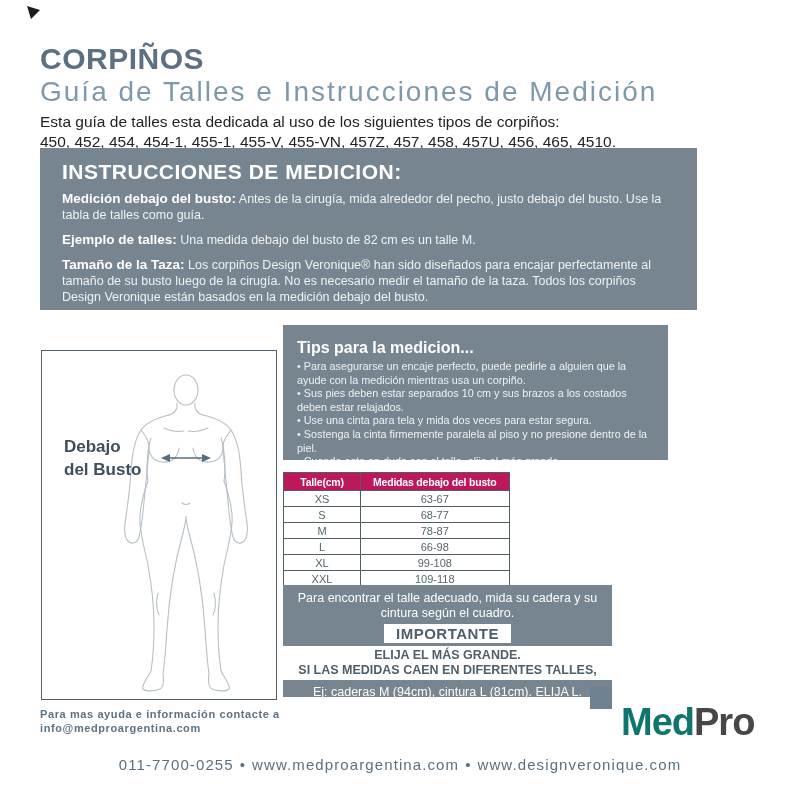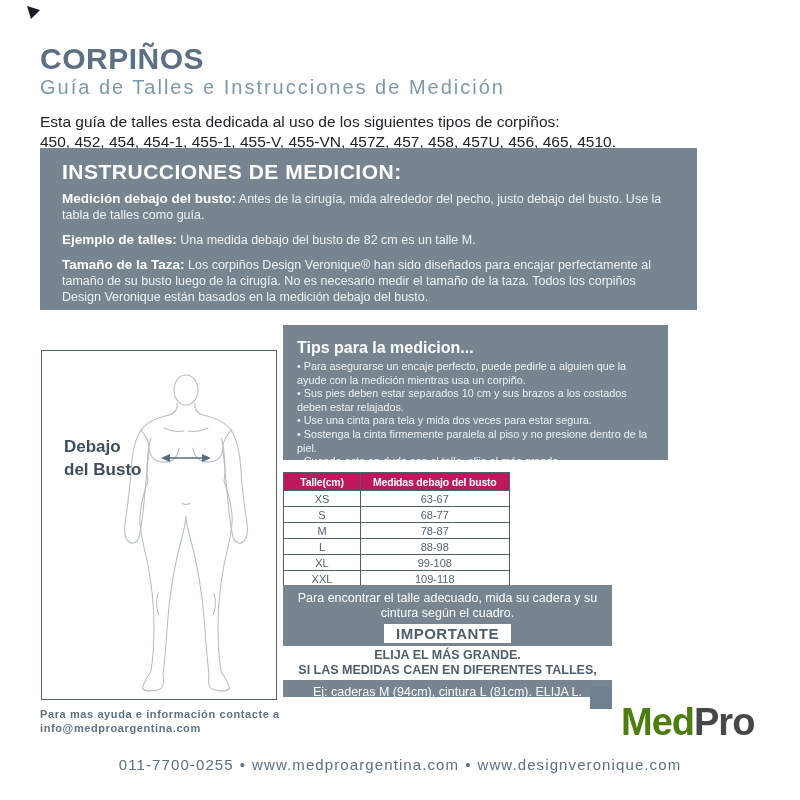--- a/index.html
+++ b/index.html
@@ -4,21 +4,21 @@
 <style>
   html,body{margin:0;padding:0;background:#ffffff;}
   #page{
     position:relative;width:800px;height:800px;background:#ffffff;overflow:hidden;
     font-family:"Liberation Sans", sans-serif;color:#202428;
   }
   
   .cursor-mark{position:absolute;left:26px;top:5px;}
   
   .title{position:absolute;left:40px;top:42px;font-size:30px;font-weight:bold;color:#5C7082;letter-spacing:.5px;}
-  .subtitle{position:absolute;left:40px;top:76px;font-size:20px;font-weight:400;color:#7E99A9;letter-spacing:2px;}
+  .subtitle{position:absolute;left:40px;top:76px;font-size:28px;font-weight:400;color:#7E99A9;letter-spacing:2px;}
   .intro{position:absolute;left:40px;top:100px;font-size:15.5px;line-height:20px;color:#202428;margin-top:12px;}
   
   .instructions{position:absolute;left:40px;top:148px;width:657px;height:162px;background:#76858F;
     box-sizing:border-box;padding:10px 22px;overflow:hidden;}
   .instructions h2{margin:2px 0 7px 0;font-size:21px;letter-spacing:.5px;color:#FFFFFF;font-weight:bold;}
   .instructions p{margin:0 0 9px 0;font-size:12.5px;line-height:16px;color:#EEF2F4;}
   .instructions .lead{font-weight:bold;font-size:13.5px;color:#FFFFFF;}
   
   .figure-box{position:absolute;left:41px;top:350px;width:236px;height:350px;background:#ffffff;
     border:1.5px solid #50606D;box-sizing:border-box;}
@@ -45,21 +45,21 @@
   .fit-note .badge{display:inline-block;margin:1px auto 0 auto;background:#FFFFFF;color:#4E5E6B;
     font-size:15px;font-weight:bold;letter-spacing:.5px;padding:1px 12px;}
   .fit-note .warning{margin-top:3px;background:#FFFFFF;color:#4E5E6B;font-weight:bold;
     font-size:12.5px;line-height:14.5px;padding:2px 0 3px 0;}
   .fit-note .example{margin-top:5px;font-size:12.5px;color:#FFFFFF;}
   
   .contact{position:absolute;left:40px;top:708px;font-size:11px;font-weight:bold;letter-spacing:.6px;
     line-height:13.5px;color:#5E7282;}
   .brand-square{position:absolute;left:590px;top:687px;width:22px;height:22px;background:#6D8191;}
   .brand{position:absolute;left:621px;top:700px;font-size:38px;font-weight:bold;letter-spacing:-1px;line-height:44px;}
-  .brand .med{color:#4d7c0f;}
+  .brand .med{color:#0f766e;}
   .brand .pro{color:#474749;}
   .footer{position:absolute;left:0;top:756px;width:800px;text-align:center;font-size:15px;
     color:#5C7080;letter-spacing:1.1px;}
   .footer .sep{padding:0 6px;}
 </style>
 </head>
 <body>
 
 <div id="page">
 
@@ -136,21 +136,21 @@
       <tr>
           <td>S</td>
           <td>68-77</td>
         </tr>
       <tr>
           <td>M</td>
           <td>78-87</td>
         </tr>
       <tr>
           <td>L</td>
-          <td>88-98</td>
+          <td>66-98</td>
         </tr>
       <tr>
           <td>XL</td>
           <td>99-108</td>
         </tr>
       <tr>
           <td>XXL</td>
           <td>109-118</td>
         </tr>
     </tbody>

